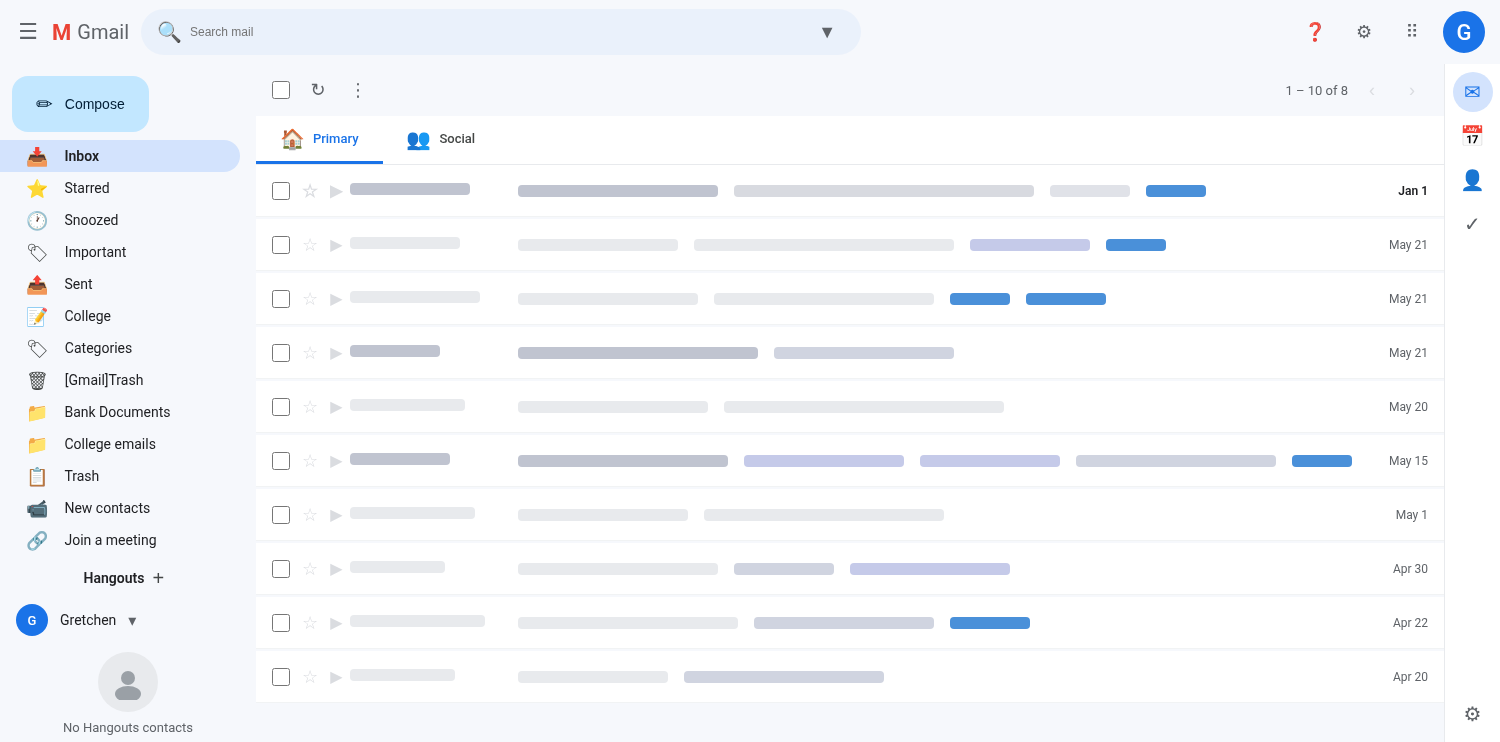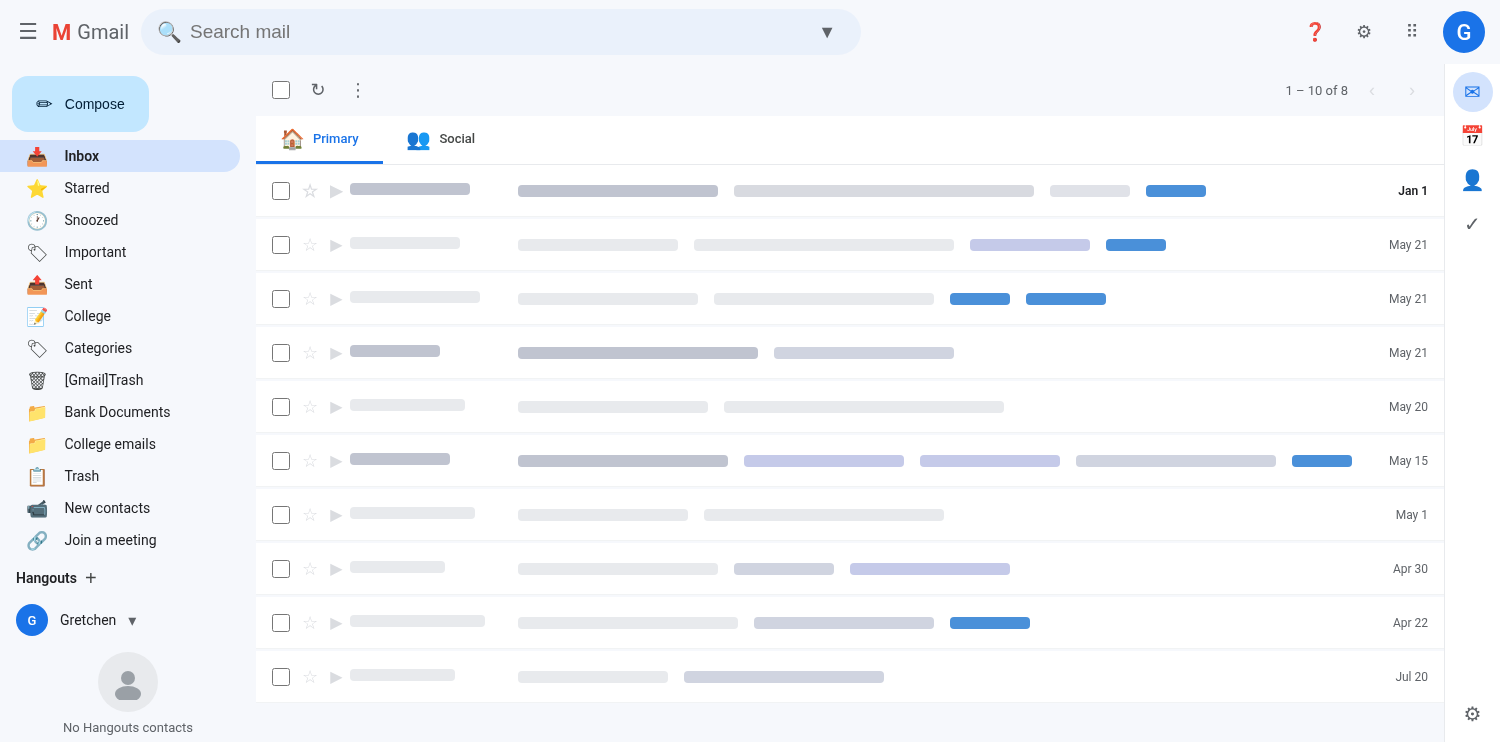--- a/index.html
+++ b/index.html
@@ -56,21 +56,21 @@
       cursor: pointer; font-size: 14px; color: #202124; gap: 16px;
       transition: background 0.1s;
     }
     .nav-item.active { background: #d3e3fd; font-weight: 600; }
     .nav-item-icon { font-size: 18px; color: #444746; }
     .nav-item-label { flex: 1; }
 
     
     #hangouts-section { padding: 8px 16px; }
     #hangouts-header {
-      display: flex; align-items: center; justify-content: flex-start;
+      display: flex; align-items: center; justify-content: center;
       font-size: 14px; font-weight: 600; color: #202124; margin-bottom: 8px;
     }
     #add-hangout-btn {
       width: 28px; height: 28px; border-radius: 50%; border: none; background: transparent;
       cursor: pointer; font-size: 20px; color: #444746; display: flex; align-items: center; justify-content: center;
     }
     #hangout-contact {
       display: flex; align-items: center; gap: 12px; padding: 4px 0; cursor: pointer;
     }
     #gretchen-avatar {
@@ -176,21 +176,21 @@
 <body>
 
 <div id="topbar">
   <button class="toolbar-btn" style="font-size:22px;">☰</button>
   <div id="gmail-logo">
     <span id="gmail-logo-icon" style="color:#EA4335;font-weight:700;font-size:22px;">M</span>
     <span id="gmail-logo-text" style="font-size:20px;color:#5F6368;margin-left:2px;">Gmail</span>
   </div>
   <div id="search-bar">
     <span id="search-icon-svg" style="font-size:20px;color:#5F6368;">🔍</span>
-    <input id="search-input" style="border: none; background: transparent; font-size: 19px; color: rgb(32, 33, 36); outline: none; flex: 1 1 0%;" placeholder="Search mail">
+    <input id="search-input" style="border: none; background: transparent; font-size: 12px; color: rgb(32, 33, 36); outline: none; flex: 1 1 0%;" placeholder="Search mail">
     <button id="search-options-btn" style="border:none;background:transparent;cursor:pointer;color:#5F6368;font-size:18px;border-radius:50%;width:36px;height:36px;">▼</button>
   </div>
   <div id="topbar-right" style="margin-left:auto;display:flex;align-items:center;gap:8px;">
     <button class="topbar-icon-btn">❓</button>
     <button class="topbar-icon-btn">⚙</button>
     <button class="topbar-icon-btn">⠿</button>
     <div id="user-avatar-circle">
       <span>G</span>
     </div>
   </div>
@@ -448,21 +448,21 @@
         <input type="checkbox" class="email-checkbox" style="">
         <span class="email-star">☆</span>
         <span class="email-forward">▶</span>
         <span class="email-sender">
           <span class="blur-block" style="width:105px;"></span>
         </span>
         <div class="email-content">
           <span class="blur-block" style="width:150px;"></span>
           <span class="blur-block" style="width:200px;margin-left:8px;background:#d0d4e0;"></span>
         </div>
-        <span class="email-date">Jul 20</span>
+        <span class="email-date">Apr 20</span>
       </div>
 
     </div>
   </div>
 
   <div id="side-panel">
     <button class="side-panel-btn active">✉</button>
     <button class="side-panel-btn">📅</button>
     <button class="side-panel-btn">👤</button>
     <button class="side-panel-btn">✓</button>

